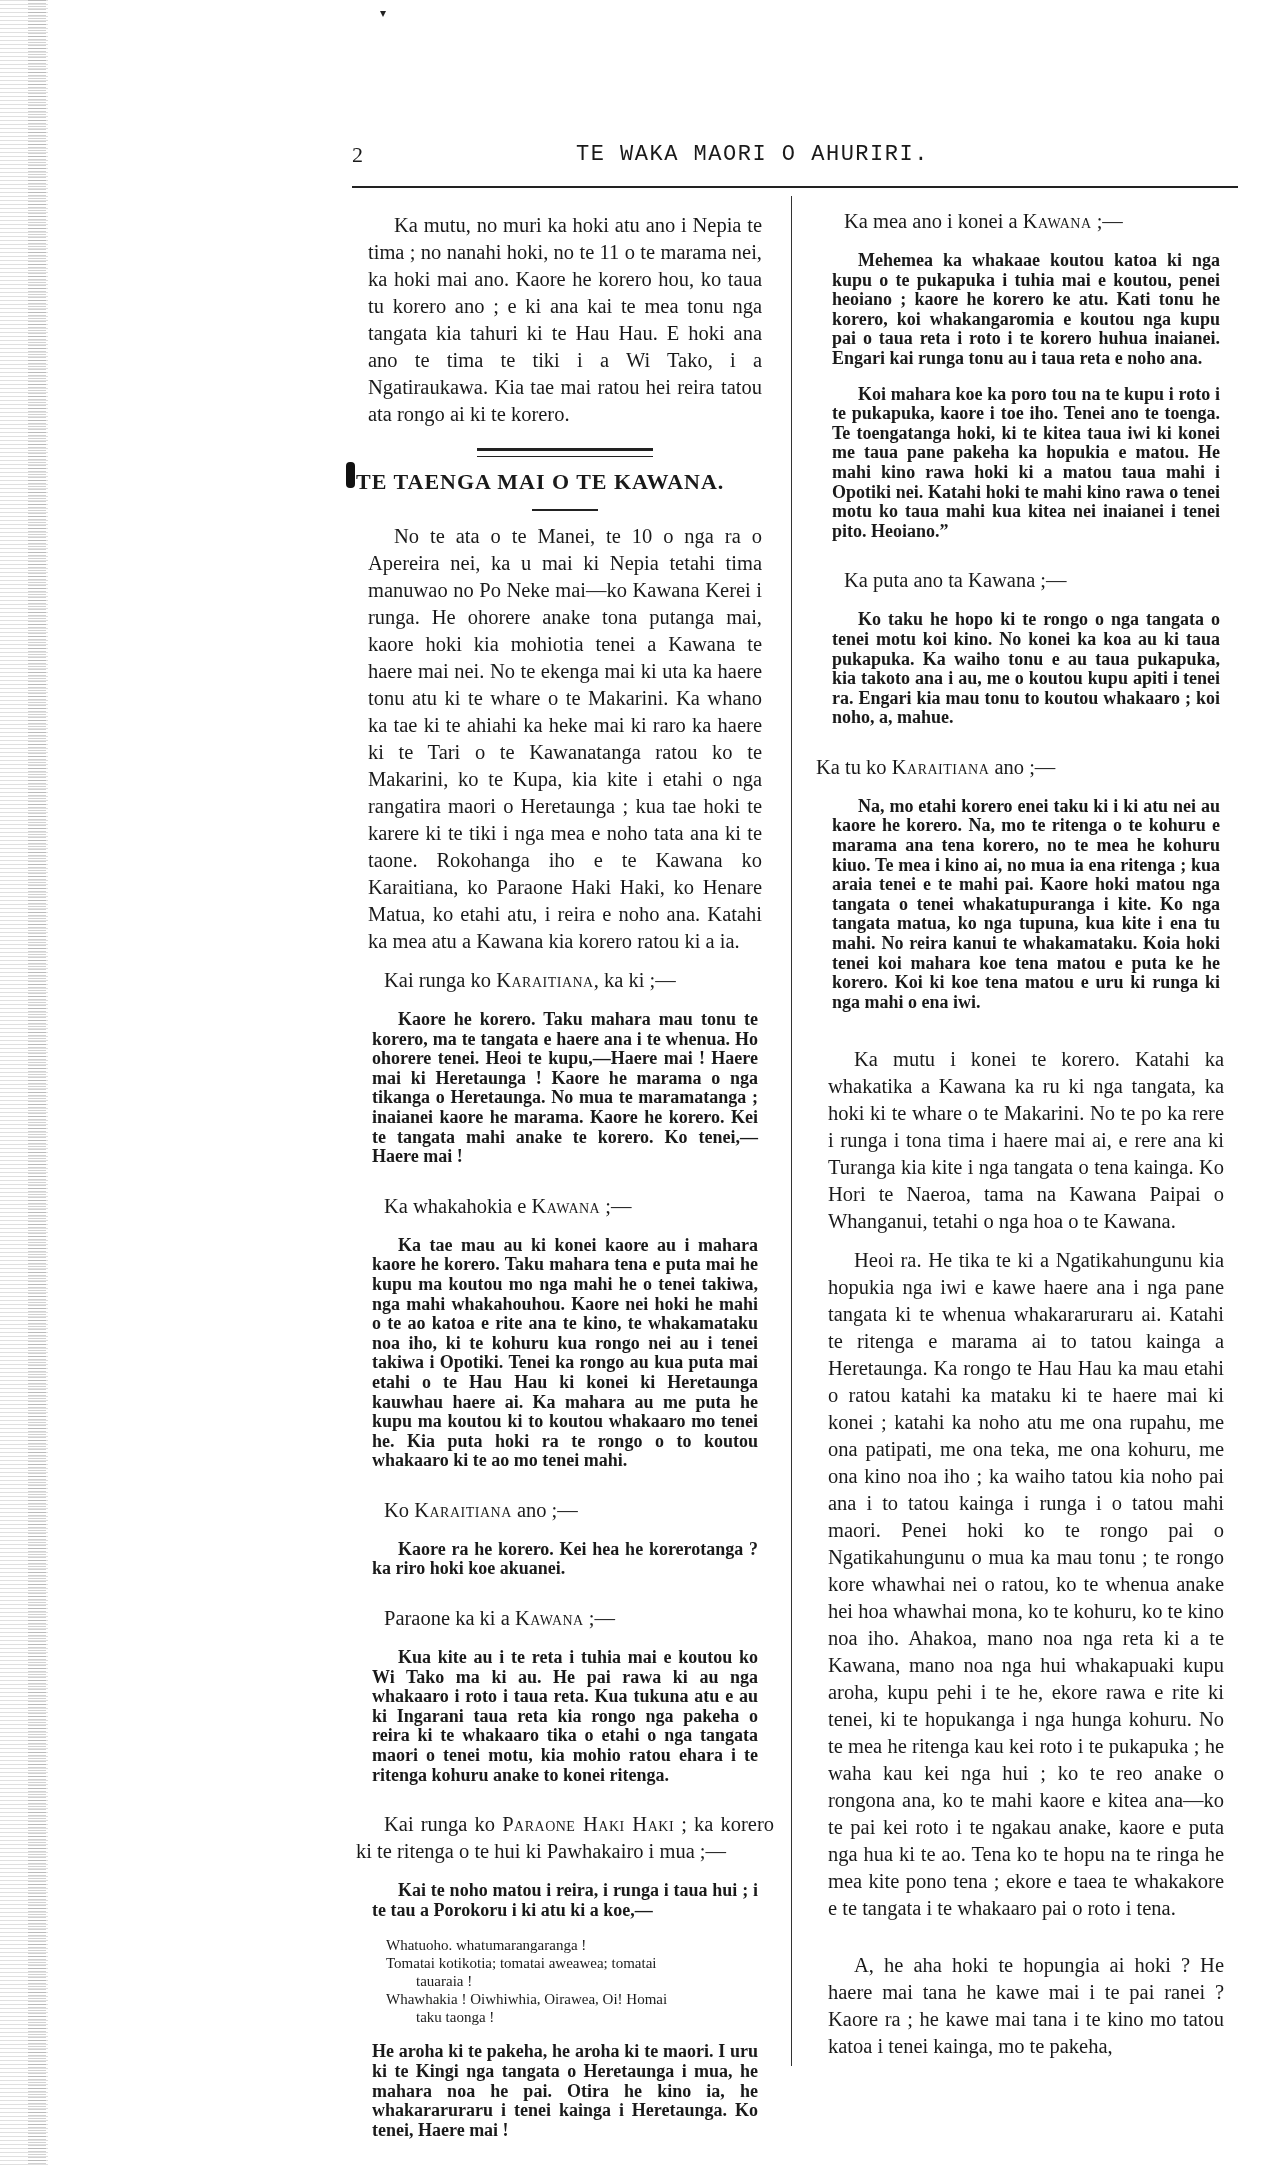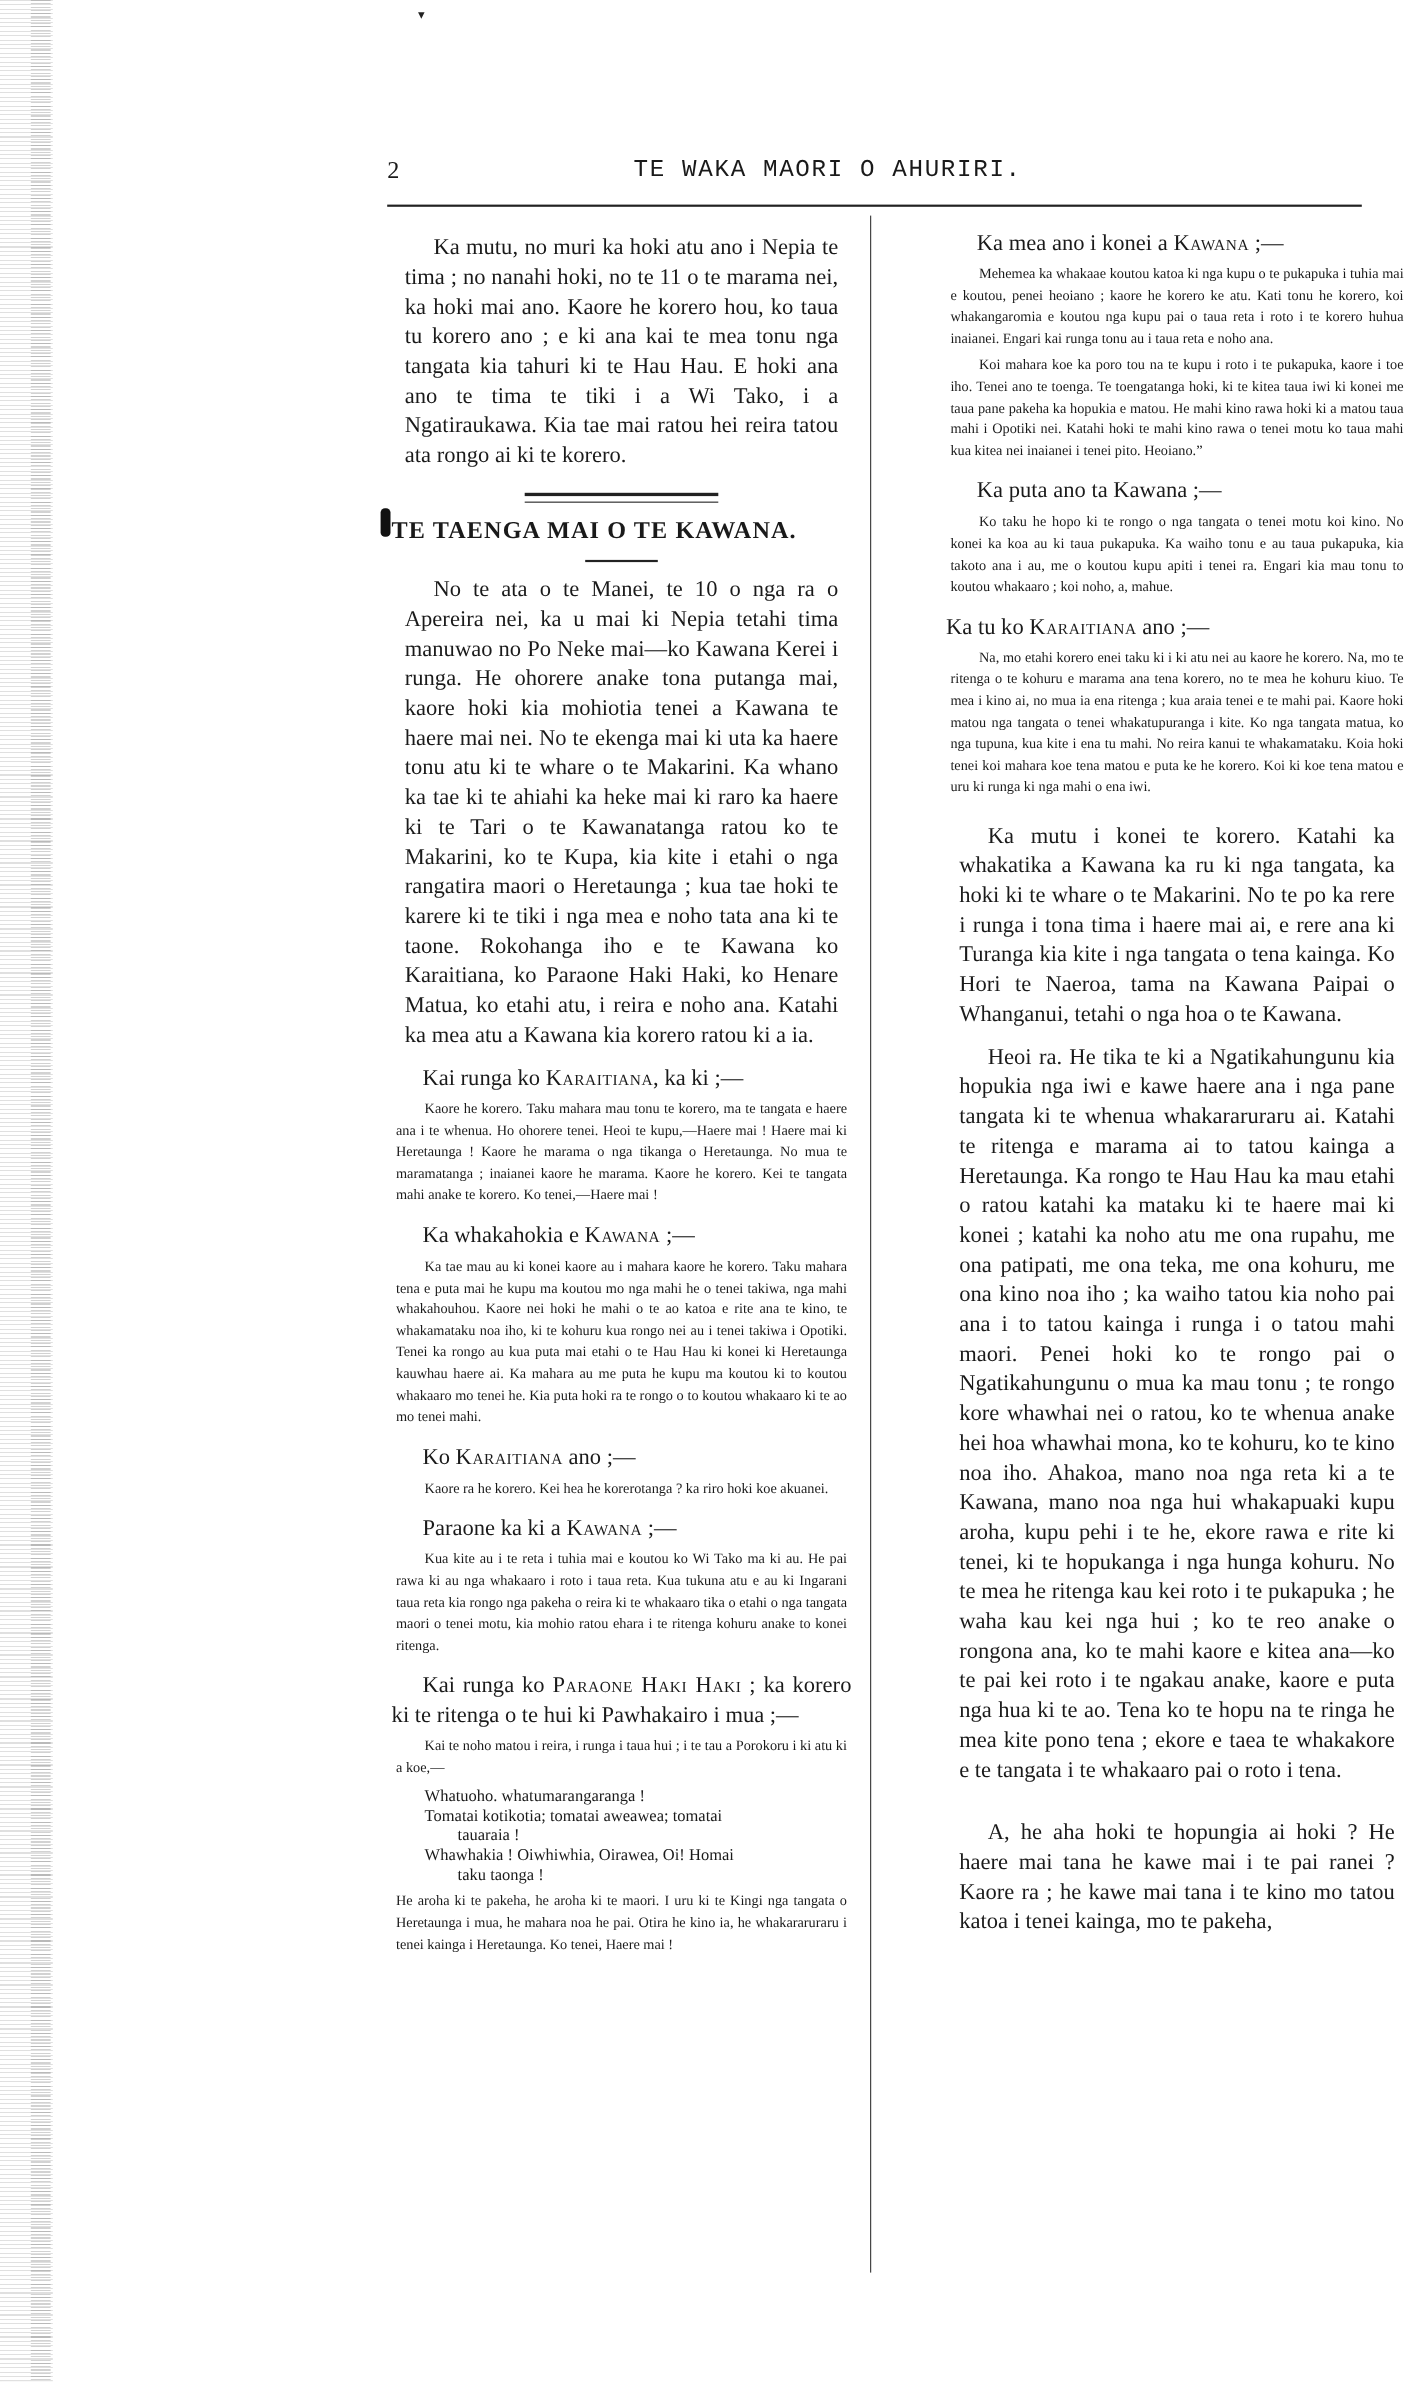--- a/index.html
+++ b/index.html
@@ -11,23 +11,23 @@
   .binding2 { position: absolute; left: 28px; top: 0; width: 18px; height: 2165px;
     background: repeating-linear-gradient(180deg, rgba(0,0,0,0.5) 0 1px, transparent 1px 3px);
     opacity: 0.35; }
   .speck { position: absolute; left: 380px; top: 6px; font-size: 12px; color: #222; }
   .page-num { position: absolute; left: 352px; top: 142px; font-size: 22px; font-family: "Liberation Serif", serif; }
   .masthead { position: absolute; left: 576px; top: 142px; font-size: 22px; letter-spacing: 1.5px; font-family: Liberation Mono, monospace; }
   .head-rule { position: absolute; left: 352px; top: 186px; width: 886px; height: 0; border-top: 2px solid #222; }
   .col-divider { position: absolute; left: 791px; top: 196px; width: 0; height: 1870px; border-left: 1px solid #333; }
   .col { position: absolute; top: 200px; }
   .col.left { left: 356px; width: 418px; }
-  .col.right { left: 860px; width: 420px; }
+  .col.right { left: 816px; width: 420px; }
   .big { font-family: "Liberation Serif", serif; font-size: 20.5px; line-height: 27px; text-align: justify; margin: 12px; hyphens: manual; }
-  .small { font-family: "Liberation Serif", serif; font-size: 13px; line-height: 19.6px; text-align: justify; margin: 4px; }
+  .small { font-family: "Liberation Serif", serif; font-size: 18px; line-height: 19.6px; text-align: justify; margin: 16px; font-weight: bold; }
   .indent { text-indent: 26px; }
   .speaker { font-family: "Liberation Serif", serif; font-size: 20.5px; line-height: 27px; margin: 4px 0 0 0; text-indent: 28px; }
   .speaker.noind { text-indent: 0; }
   .sc { font-variant: small-caps; letter-spacing: 0.5px; }
   .title-rule-top { width: 176px; height: 5px; border-top: 3px solid #222; border-bottom: 1px solid #222; margin: 20px auto 0 auto; }
   .section-title { font-family: "Liberation Serif", serif; font-size: 22px; line-height: 30px; letter-spacing: 1px; text-align: left; margin: 10px 0 0 0; white-space: nowrap; }
   .title-rule-bottom { width: 66px; border-top: 2px solid #222; margin: 12px auto 8px auto; }
   .verse { font-family: "Liberation Serif", serif; font-size: 15px; line-height: 18px; margin: 8px 0 2px 30px; }
   .verse div { text-align: justify; }
   .verse .cont { padding-left: 30px; }

